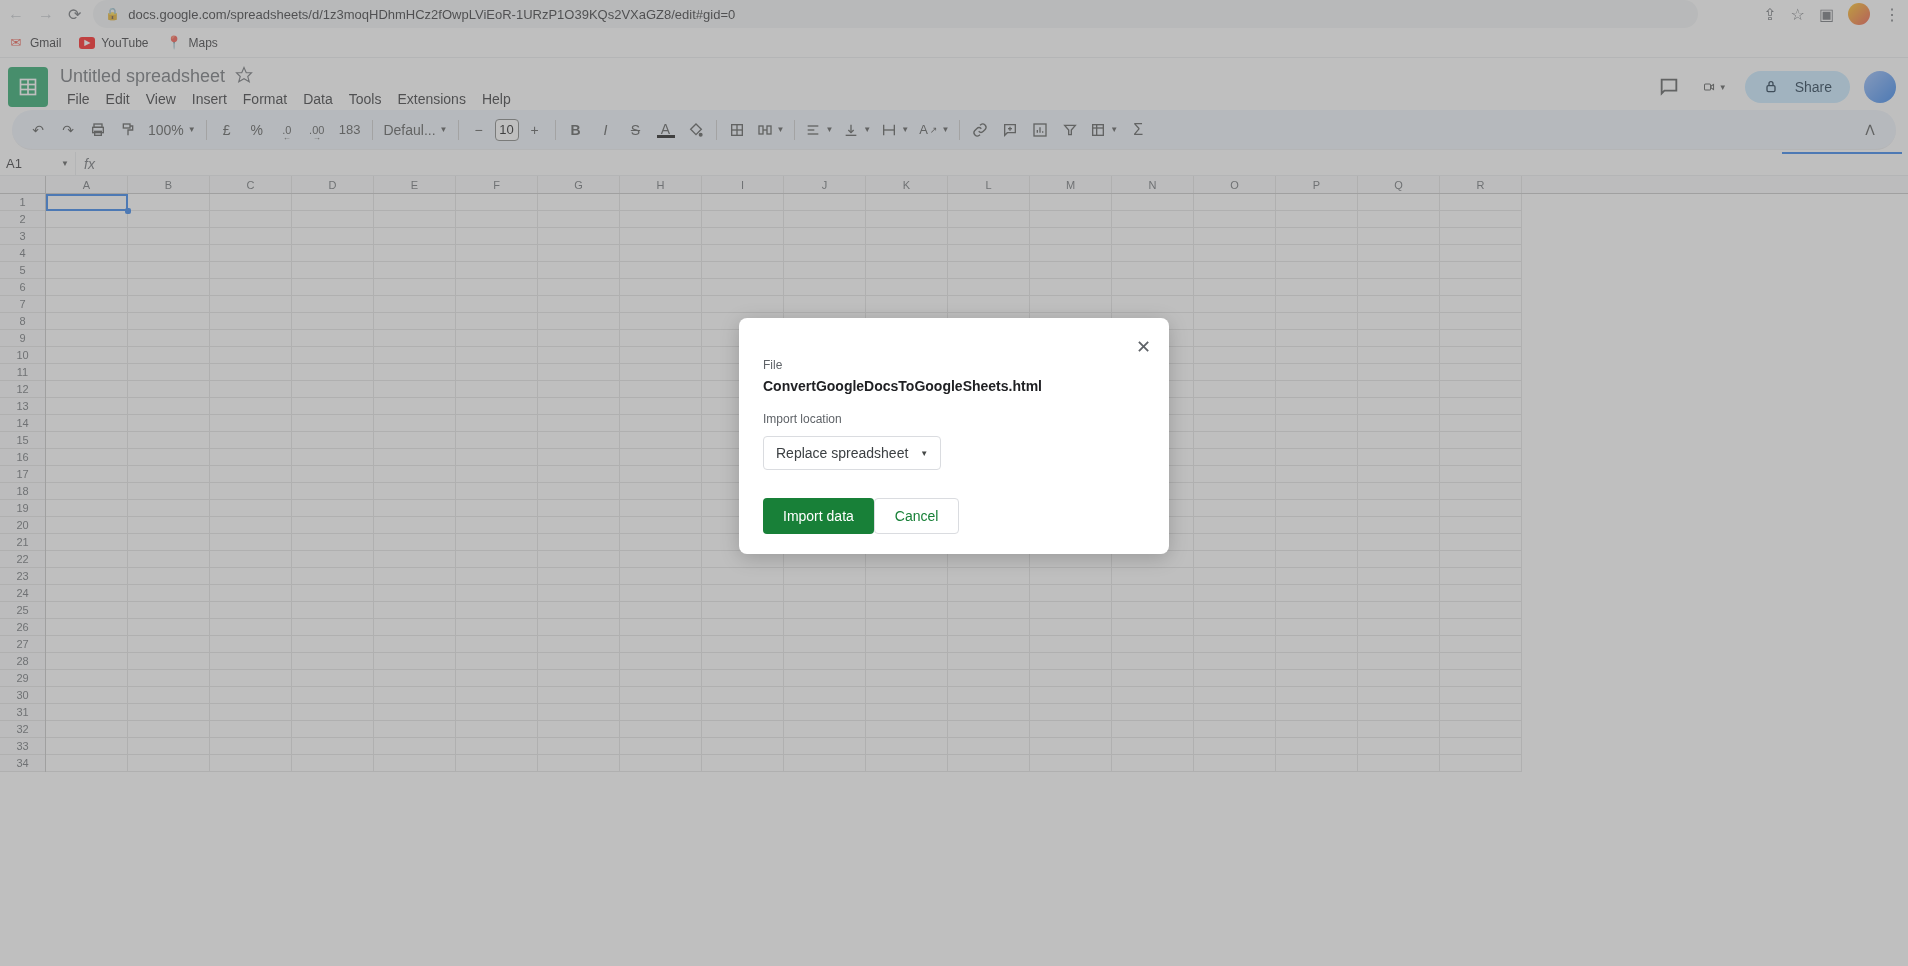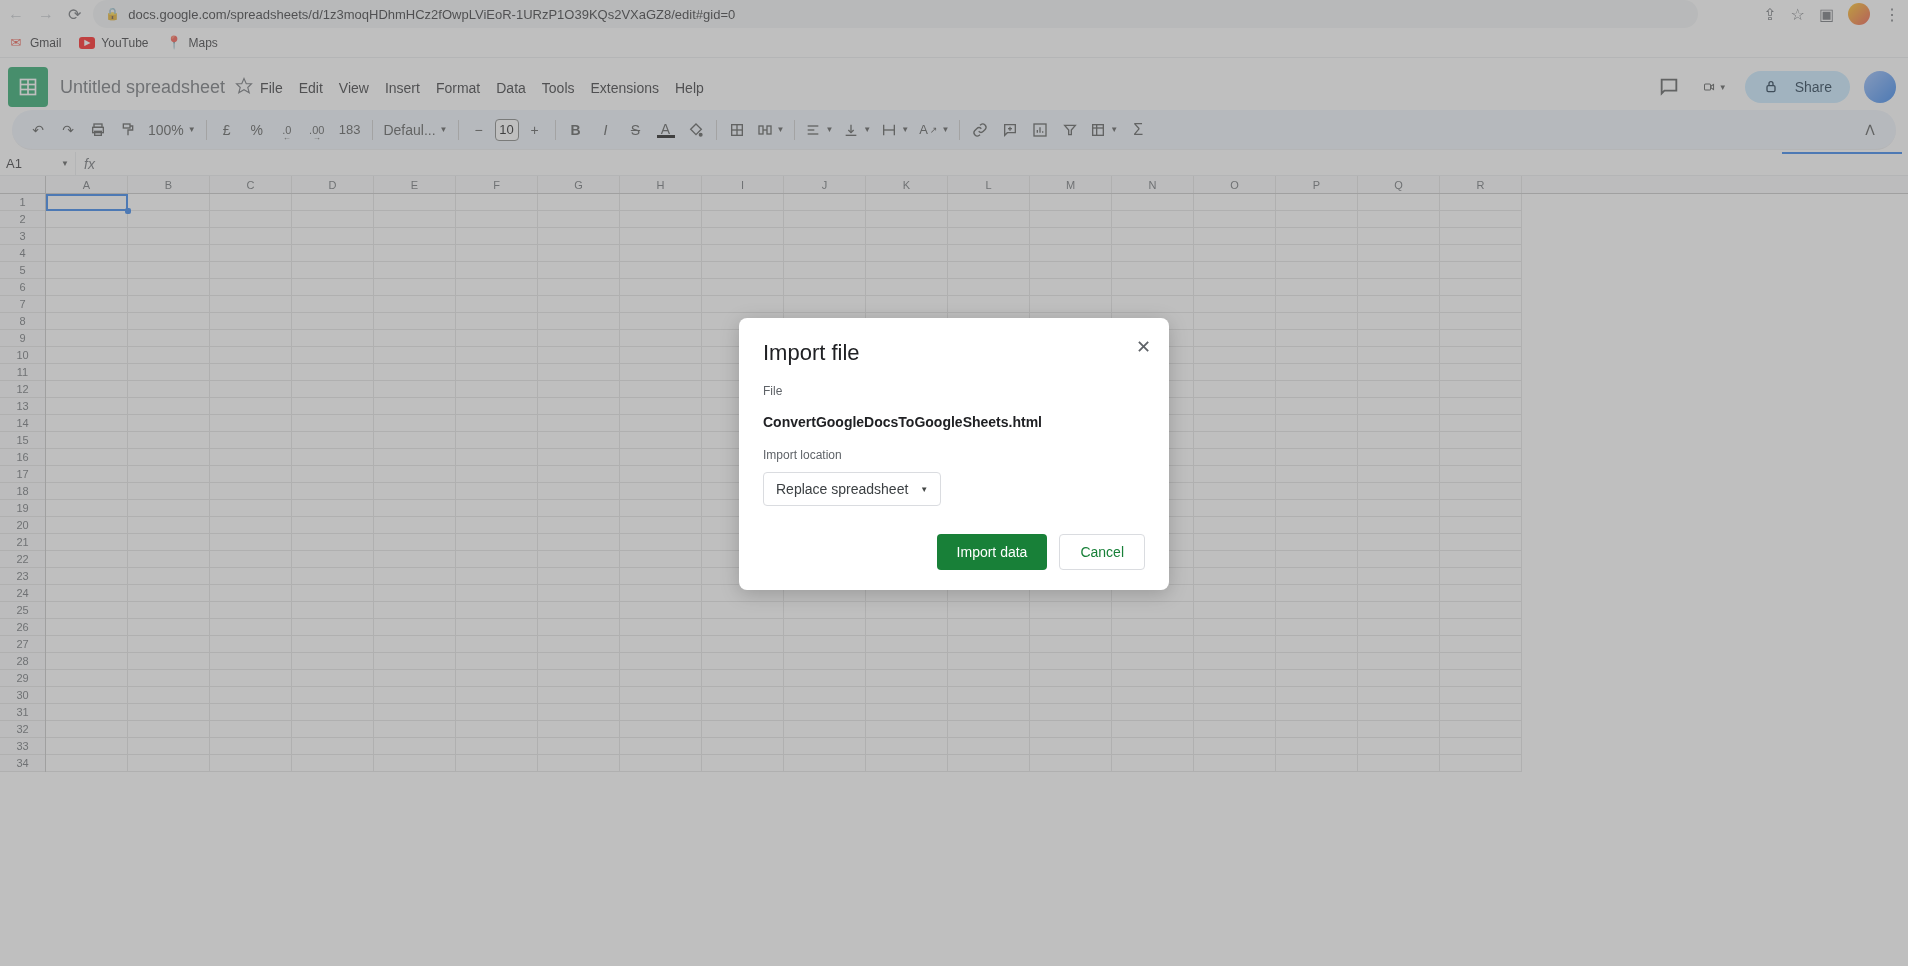--- a/index.html
+++ b/index.html
@@ -15,21 +15,21 @@
 .browser-right { display: flex; gap: 14px; align-items: center; justify-content: flex-end; width: 190px; }
 
 
 .bookmarks-bar { height: 30px; display: flex; align-items: center; padding: 0 8px; gap: 18px; background:#fff; border-bottom: 1px solid #e8eaed; }
 .bookmark-item { display: flex; align-items: center; gap: 6px; font-size: 12px; color: #202124; cursor: pointer; }
 .bk-icon { width: 16px; height: 16px; display: flex; align-items: center; justify-content: center; font-size: 13px; }
 
 
 .app-header { height: 52px; display: flex; align-items: center; padding: 6px 12px 0 8px; gap: 8px; }
 .logo-sheets { width: 40px; height: 40px; background: #0f9d58; border-radius: 4px; display: flex; align-items: center; justify-content: center; color: #fff; font-size: 18px; margin-right: 4px;}
-.doc-title-block { display:flex; flex-direction: row; }
+.doc-title-block { display:flex; flex-direction: column; }
 .doc-title-row { display:flex; align-items:center; gap:10px; }
 .doc-title { font-size: 18px; color: #5f6368; }
 .star-icon svg { width: 18px; height: 18px; fill:none; stroke:#5f6368; stroke-width:1.5; }
 .menu-bar { display:flex; gap:2px; margin-top:2px;}
 .menu-item { padding: 2px 7px; font-size:14px; color:#202124; border-radius:4px; cursor:pointer;}
 .header-right { margin-left:auto; display:flex; align-items:center; gap:14px; }
 .icon-btn { width:32px; height:32px; display:flex; align-items:center; justify-content:center; color:#5f6368; cursor:pointer; font-size:18px;}
 .share-btn { background:#c2e7ff; padding:8px 18px; border-radius:20px; display:flex; gap:16px; align-items:center; font-size:14px; font-weight:500; color:#001d35; cursor:pointer;}
 .avatar-sm { width:32px; height:32px; border-radius:50%; background: linear-gradient(135deg,#8ab4f8,#1a73e8); display:flex; align-items:center; justify-content:center; color:#fff;}
 
@@ -66,23 +66,23 @@
 
 
 .accent-underline { position:absolute; right:6px; top:0; height:2px; width:120px; background:#1a73e8;}
 
 
 .overlay { position:fixed; inset:0; background:rgba(128,128,128,0.5); display:flex; align-items:flex-start; justify-content:center; }
 .dialog { width:430px; background:#fff; border-radius:8px; margin-top:318px; padding:22px 24px 20px 24px; box-shadow:0 4px 20px rgba(0,0,0,0.2); position:relative;}
 .dialog-title { font-size:22px; color:#202124; font-weight:400;}
 .dialog-close { position:absolute; top:18px; right:18px; font-size:18px; color:#5f6368; cursor:pointer;}
 .field-label { font-size:12px; color:#5f6368; margin-top:18px;}
-.field-value { font-size:14px; color:#202124; font-weight:600; margin-top:16px;}
+.field-value { font-size:14px; color:#202124; font-weight:600; margin-top:6px;}
 .select-box { margin-top:10px; border:1px solid #dadce0; border-radius:4px; padding:8px 12px; display:inline-flex; align-items:center; gap:10px; font-size:14px; color:#3c4043; cursor:pointer;}
-.dialog-actions { display:flex; justify-content:flex-end; gap:12px; margin-top:28px;}
+.dialog-actions { display:flex; gap:0; margin-top:28px;}
 .btn-primary { background:#188038; color:#fff; border:none; padding:9px 20px; border-radius:4px; font-size:14px; font-weight:500; cursor:pointer;}
 .btn-secondary { background:#fff; color:#188038; border:1px solid #dadce0; padding:9px 20px; border-radius:4px; font-size:14px; font-weight:500; cursor:pointer;}
 
 .page { width:1908px; height:966px; display:flex; flex-direction:column; position:relative;}
 .main-area { flex:1; display:flex; flex-direction:column; position:relative;}
 </style>
 </head>
 <body>
 
 <div class="page">
@@ -1062,21 +1062,20 @@
             <div class="cell"></div>
           </div>
         </div>
     </div>
   </div>
 
 </div>
 
 <div class="overlay">
   <div class="dialog">
-    <div class="dialog-title">Import file</div>
     <span class="dialog-close">✕</span>
     <div class="field-label">File</div>
     <div class="field-value">ConvertGoogleDocsToGoogleSheets.html</div>
     <div class="field-label">Import location</div>
     <div class="select-box">
       <span>Replace spreadsheet</span>
       <span class="caret">▼</span>
     </div>
     <div class="dialog-actions">
       <button class="btn-primary">Import data</button>

